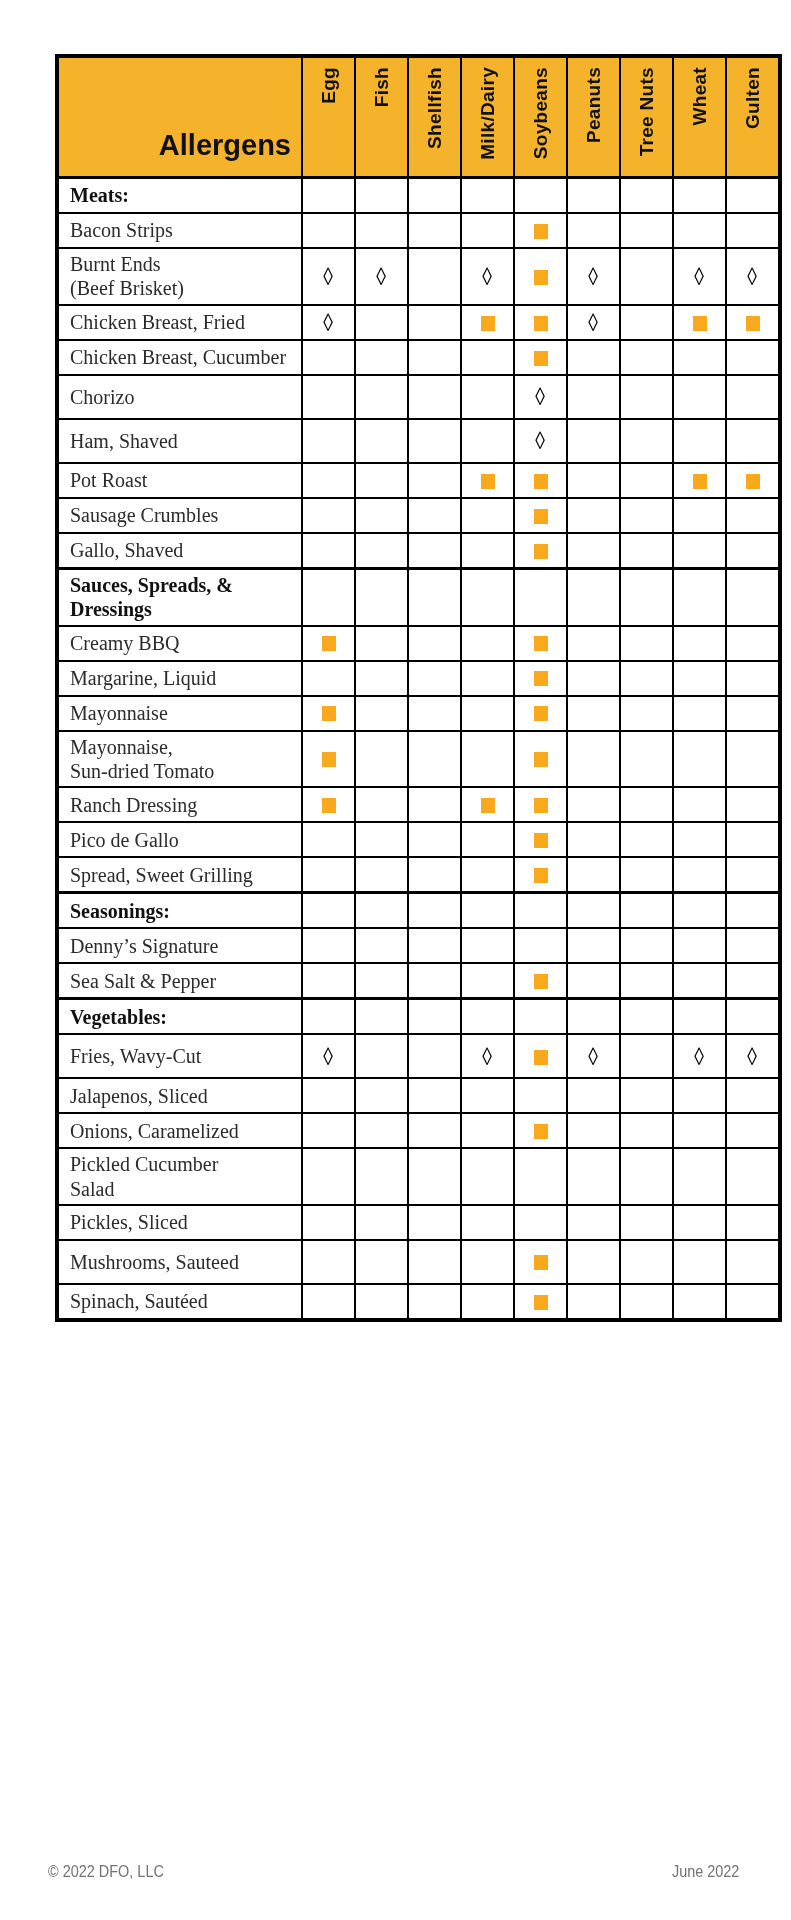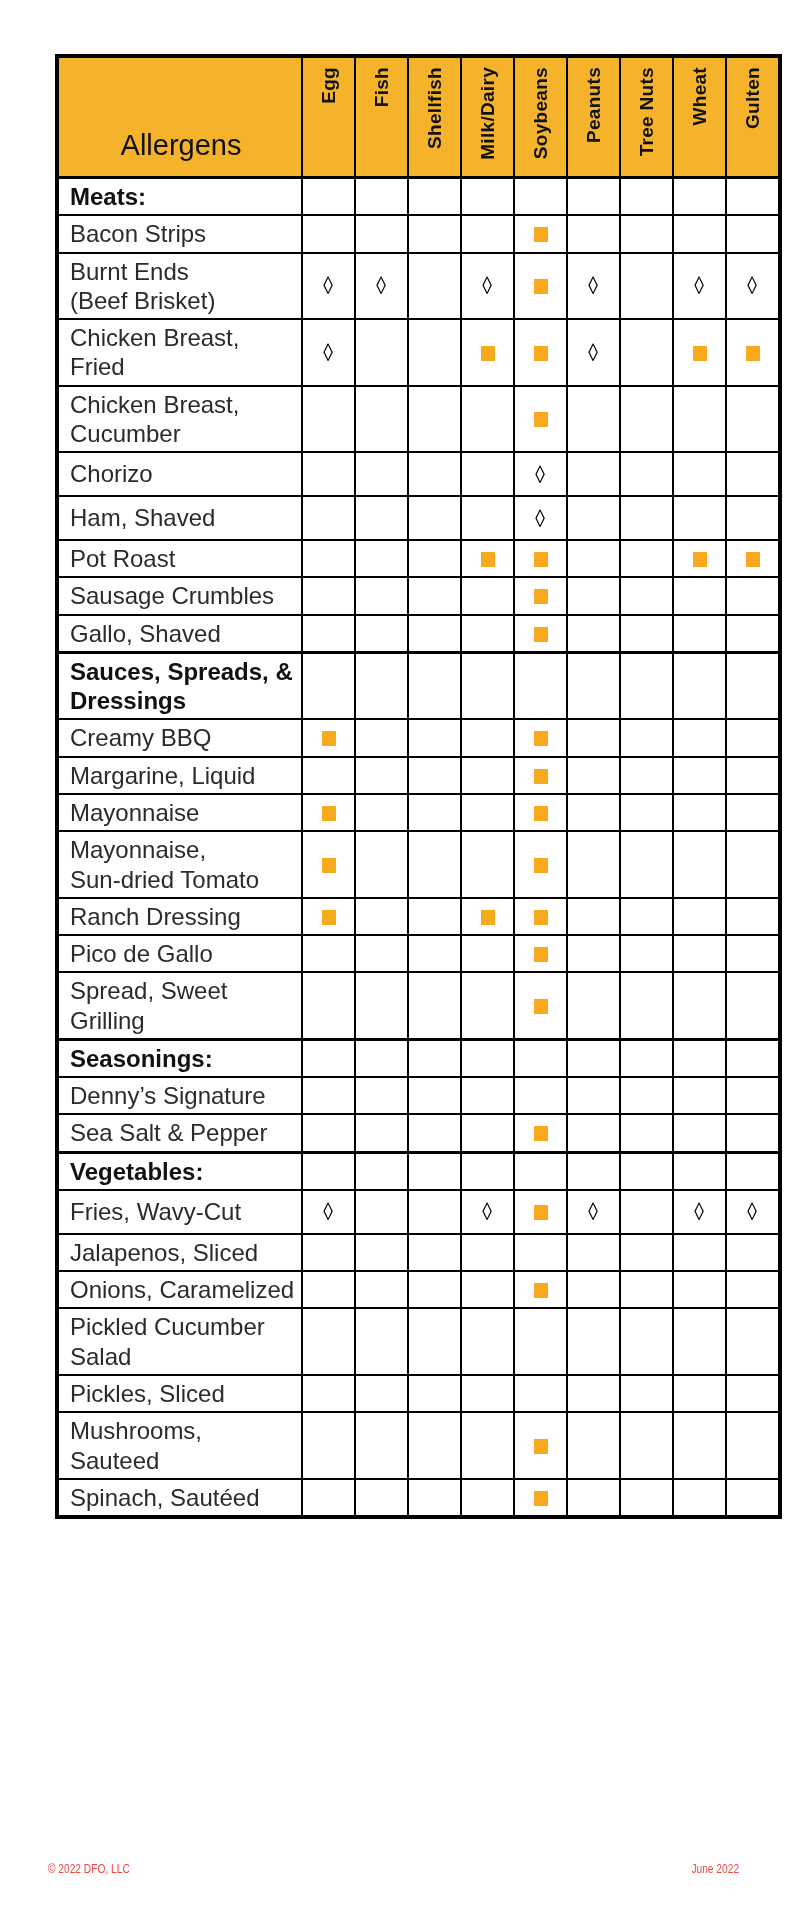--- a/index.html
+++ b/index.html
@@ -27,24 +27,24 @@
   }
   table.allergen, table.allergen th, table.allergen td{
     border:2px solid var(--border);
   }
   table.allergen{border-width:4px;}
 
   th.corner{
     width:220px;
     background:var(--yellow);
     vertical-align:bottom;
-    text-align:center;
+    text-align:right;
     padding:10px 10px 14px 12px;
     font-size:29px;
-    font-weight:400;
+    font-weight:700;
     color:#111;
   }
   th.col{
     width:51px;
     height:118px;
     background:var(--yellow);
     padding:0;
     vertical-align:top;
   }
   thead th{border-bottom:3px solid var(--border);}
@@ -61,26 +61,27 @@
     transform:rotate(180deg);
     white-space:nowrap;
     font-size:19px;
     font-weight:700;
     letter-spacing:0.3px;
     color:#111;
   }
 
   td.name{
     width:220px;
-    font-size:24px;
+    font-size:20px;
     padding:3px 4px 3px 11px;
     line-height:1.22;
     white-space:pre-line;
     color:#2b2b2b;
     box-sizing:border-box;
+    font-family:Liberation Serif, serif;
   }
   tr.section td.name{font-weight:700;color:#111;}
   tr.section td{border-top:3px solid var(--border);}
   td.cell{
     width:51px;
     text-align:center;
     vertical-align:middle;
     padding:0;
     height:33px;
   }
@@ -100,22 +101,22 @@
     vertical-align:middle;
     transform:scaleX(0.78);
   }
 
   .footer{
     position:absolute;
     left:48px;right:52px;
     top:1862px;
     display:flex;
     justify-content:space-between;
-    font-size:12px;
-    color:#ef4444;
+    font-size:17px;
+    color:#737373;
   }
   .footer .left{transform:scaleX(0.85);transform-origin:left center;}
   .footer .right{transform:scaleX(0.85);transform-origin:right center;}
 </style>
 </head>
 <body>
 
 <div class="page">
   <table class="allergen">
     <thead>

